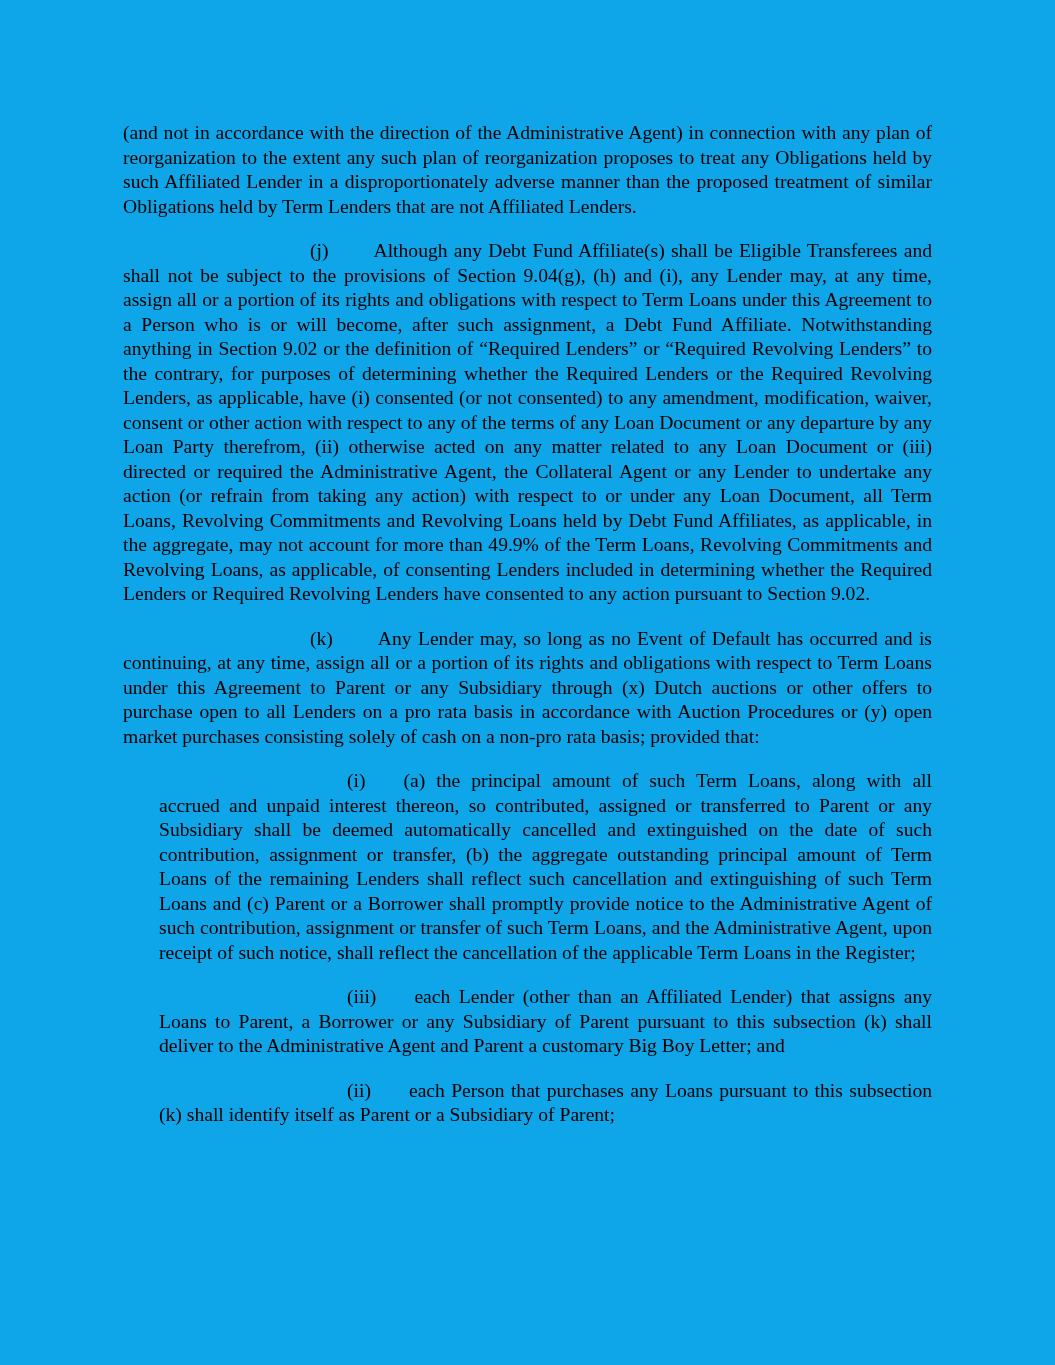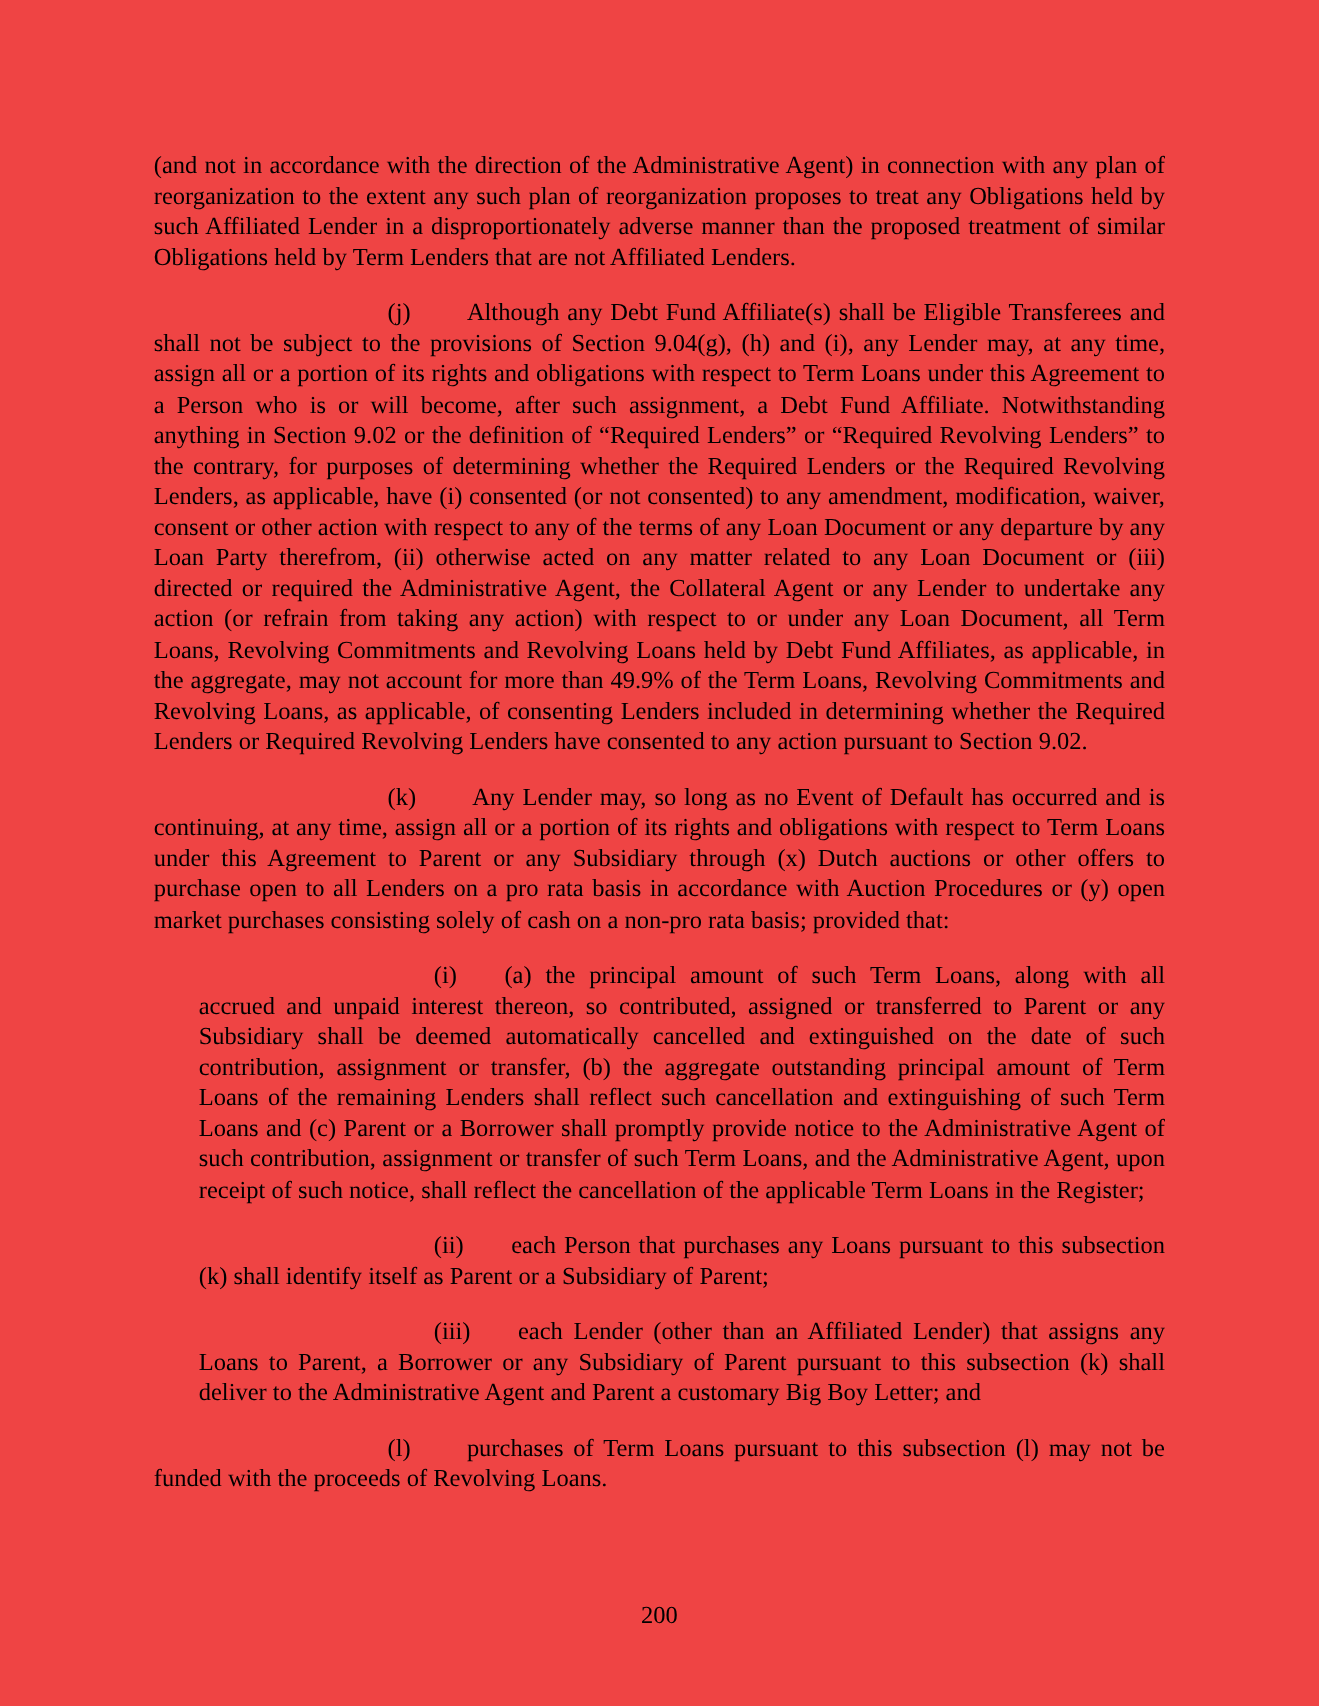--- a/index.html
+++ b/index.html
@@ -4,21 +4,21 @@
 <style>
   html, body {
     margin: 0;
     padding: 0;
     background: #ffffff;
   }
   .page {
     width: 1055px;
     height: 1365px;
     position: relative;
-    background: #ef4444;
+    background: #0ea5e9;
     box-sizing: border-box;
     padding: 121px 123px 0 123px;
     font-family: "Liberation Serif", serif;
     font-size: 19.6px;
     line-height: 24.5px;
     color: #000000;
     overflow: hidden;
   }
   .doc-body {
     display: block;
@@ -57,21 +57,17 @@
 </head>
 <body>
 
 <div class="page">
   <main class="doc-body">
     <div>
         <p class="para"><span>(and not in accordance with the direction of the Administrative Agent) in connection with any plan of reorganization to the extent any such plan of reorganization proposes to treat any Obligations held by such Affiliated Lender in a disproportionately adverse manner than the proposed treatment of similar Obligations held by Term Lenders that are not Affiliated Lenders.</span></p>
         <p class="para indent-main"><span>(j)</span><span class="tab"></span><span>Although any Debt Fund Affiliate(s) shall be Eligible Transferees and shall not be subject to the provisions of </span><span class="u">Section 9.04(g)</span><span>, </span><span class="u">(h)</span><span> and </span><span class="u">(i)</span><span>, any Lender may, at any time, assign all or a portion of its rights and obligations with respect to Term Loans under this Agreement to a Person who is or will become, after such assignment, a Debt Fund Affiliate. Notwithstanding anything in </span><span class="u">Section 9.02</span><span> or the definition of “</span><span class="u">Required Lenders</span><span>” or “</span><span class="u">Required Revolving Lenders</span><span>” to the contrary, for purposes of determining whether the Required Lenders or the Required Revolving Lenders, as applicable, have (i) consented (or not consented) to any amendment, modification, waiver, consent or other action with respect to any of the terms of any Loan Document or any departure by any Loan Party therefrom, (ii) otherwise acted on any matter related to any Loan Document or (iii) directed or required the Administrative Agent, the Collateral Agent or any Lender to undertake any action (or refrain from taking any action) with respect to or under any Loan Document, all Term Loans, Revolving Commitments and Revolving Loans held by Debt Fund Affiliates, as applicable, in the aggregate, may not account for more than 49.9% of the Term Loans, Revolving Commitments and Revolving Loans, as applicable, of consenting Lenders included in determining whether the Required Lenders or Required Revolving Lenders have consented to any action pursuant to </span><span class="u">Section 9.02</span><span>.</span></p>
         <p class="para indent-main"><span>(k)</span><span class="tab"></span><span>Any Lender may, so long as no Event of Default has occurred and is continuing, at any time, assign all or a portion of its rights and obligations with respect to Term Loans under this Agreement to Parent or any Subsidiary through (x) Dutch auctions or other offers to purchase open to all Lenders on a pro rata basis in accordance with Auction Procedures or (y) open market purchases consisting solely of cash on a non-pro rata basis; </span><span class="u">provided</span><span> that:</span></p>
         <p class="para sub"><span>(i)</span><span class="tab sub-tab"></span><span>(a) the principal amount of such Term Loans, along with all accrued and unpaid interest thereon, so contributed, assigned or transferred to Parent or any Subsidiary shall be deemed automatically cancelled and extinguished on the date of such contribution, assignment or transfer, (b) the aggregate outstanding principal amount of Term Loans of the remaining Lenders shall reflect such cancellation and extinguishing of such Term Loans and (c) Parent or a Borrower shall promptly provide notice to the Administrative Agent of such contribution, assignment or transfer of such Term Loans, and the Administrative Agent, upon receipt of such notice, shall reflect the cancellation of the applicable Term Loans in the Register;</span></p>
+        <p class="para sub"><span>(iii)</span><span class="tab sub-tab"></span><span>each Lender (other than an Affiliated Lender) that assigns any Loans to Parent, a Borrower or any Subsidiary of Parent pursuant to this </span><span class="u">subsection (k)</span><span> shall deliver to the Administrative Agent and Parent a customary Big Boy Letter; and</span></p>
         <p class="para sub"><span>(ii)</span><span class="tab sub-tab"></span><span>each Person that purchases any Loans pursuant to this </span><span class="u">subsection (k)</span><span> shall identify itself as Parent or a Subsidiary of Parent;</span></p>
-        <p class="para sub"><span>(iii)</span><span class="tab sub-tab"></span><span>each Lender (other than an Affiliated Lender) that assigns any Loans to Parent, a Borrower or any Subsidiary of Parent pursuant to this </span><span class="u">subsection (k)</span><span> shall deliver to the Administrative Agent and Parent a customary Big Boy Letter; and</span></p>
-        <p class="para indent-main"><span>(l)</span><span class="tab"></span><span>purchases of Term Loans pursuant to this </span><span class="u">subsection (l)</span><span> may not be funded with the proceeds of Revolving Loans.</span></p>
       </div>
   </main>
-  <footer class="page-footer">
-    <span>200</span>
-  </footer>
 </div>
 
 </body></html>

